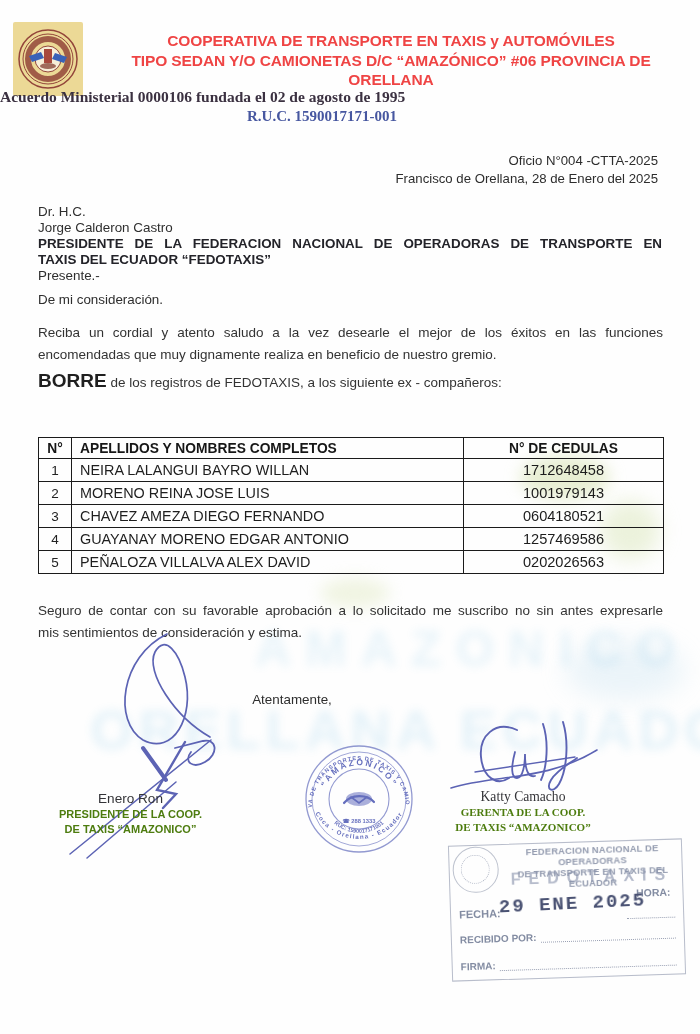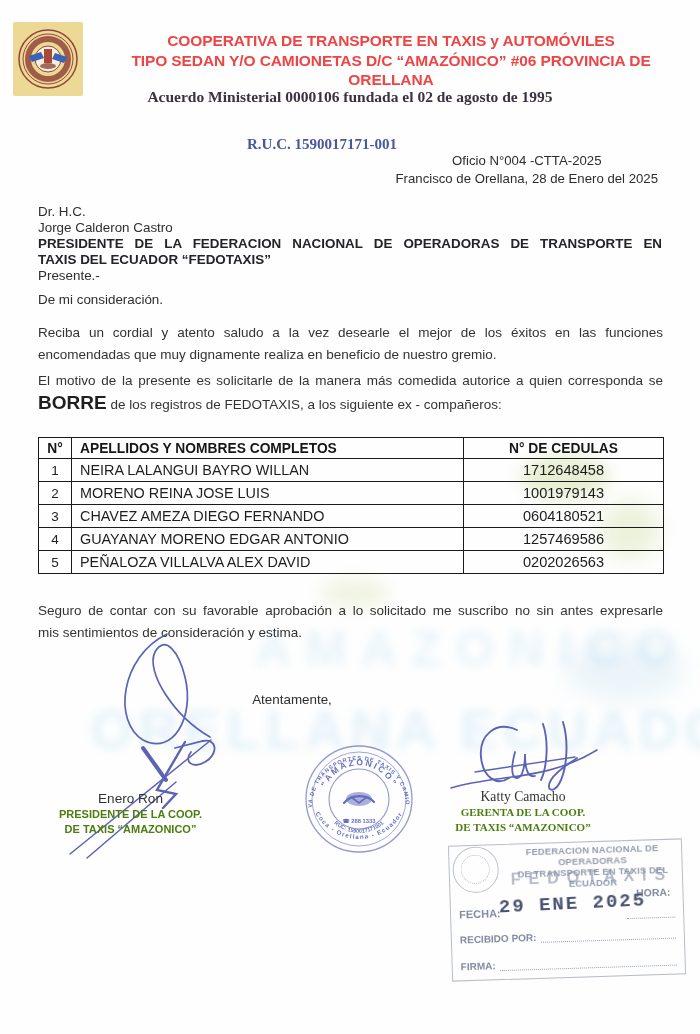--- a/index.html
+++ b/index.html
@@ -11,33 +11,33 @@
   }
   .abs { position:absolute; }
 
   
   .hdr-lines {
     left:92px; top:31px; width:598px; text-align:center;
     font-weight:bold; font-size:15.5px; line-height:19.5px;
     color:#ef4444; letter-spacing:-0.1px;
   }
   .acuerdo {
-    left:0; top:88px; width:700px; text-align:center;
+    left:0; top:88px; width:700px; 
     font-family:"Liberation Serif", serif; font-weight:bold;
     font-size:15.5px; color:#3b3141;
   }
   .ruc-line {
     left:0; top:108px; width:644px; text-align:center;
     font-family:"Liberation Serif", serif; font-weight:bold;
-    font-size:15px; color:#4757a0;margin-top:28px;
+    font-size:15px; color:#4757a0;
   }
 
   
   .oficio-block {
-    right:42px; top:152px; text-align:center;
+    right:42px; top:152px; text-align:right;
     font-size:13.2px; line-height:17.5px; color:#2d2d2d;
   }
 
   
   .recipient {
     left:38px; top:204px; width:624px;
     font-size:13.4px; line-height:15.9px; color:#2e2e2e;
   }
   .rec-bold { font-weight:bold; color:#232329; }
   .justify-full { text-align:justify; text-align-last:justify; }
@@ -179,21 +179,20 @@
   </div>
 
   <div class="abs greeting">De mi consideración.</div>
 
   <div class="abs para p1">
     <div class="justify-full">Reciba un cordial y atento saludo a la vez desearle el mejor de los éxitos en las funciones</div>
     <div>encomendadas que muy dignamente realiza en beneficio de nuestro gremio.</div>
   </div>
 
   <div class="abs para p2">
-    <div class="justify-full">El motivo de la presente es solicitarle de la manera más comedida autorice a quien corresponda se</div>
     <div><span class="borre">BORRE</span><span> de los registros de FEDOTAXIS, a los siguiente ex - compañeros:</span></div>
   </div>
 
   <table class="roster">
     <colgroup>
         <col class="col-n">
         <col class="col-name">
         <col class="col-ced">
       </colgroup>
     <thead>

